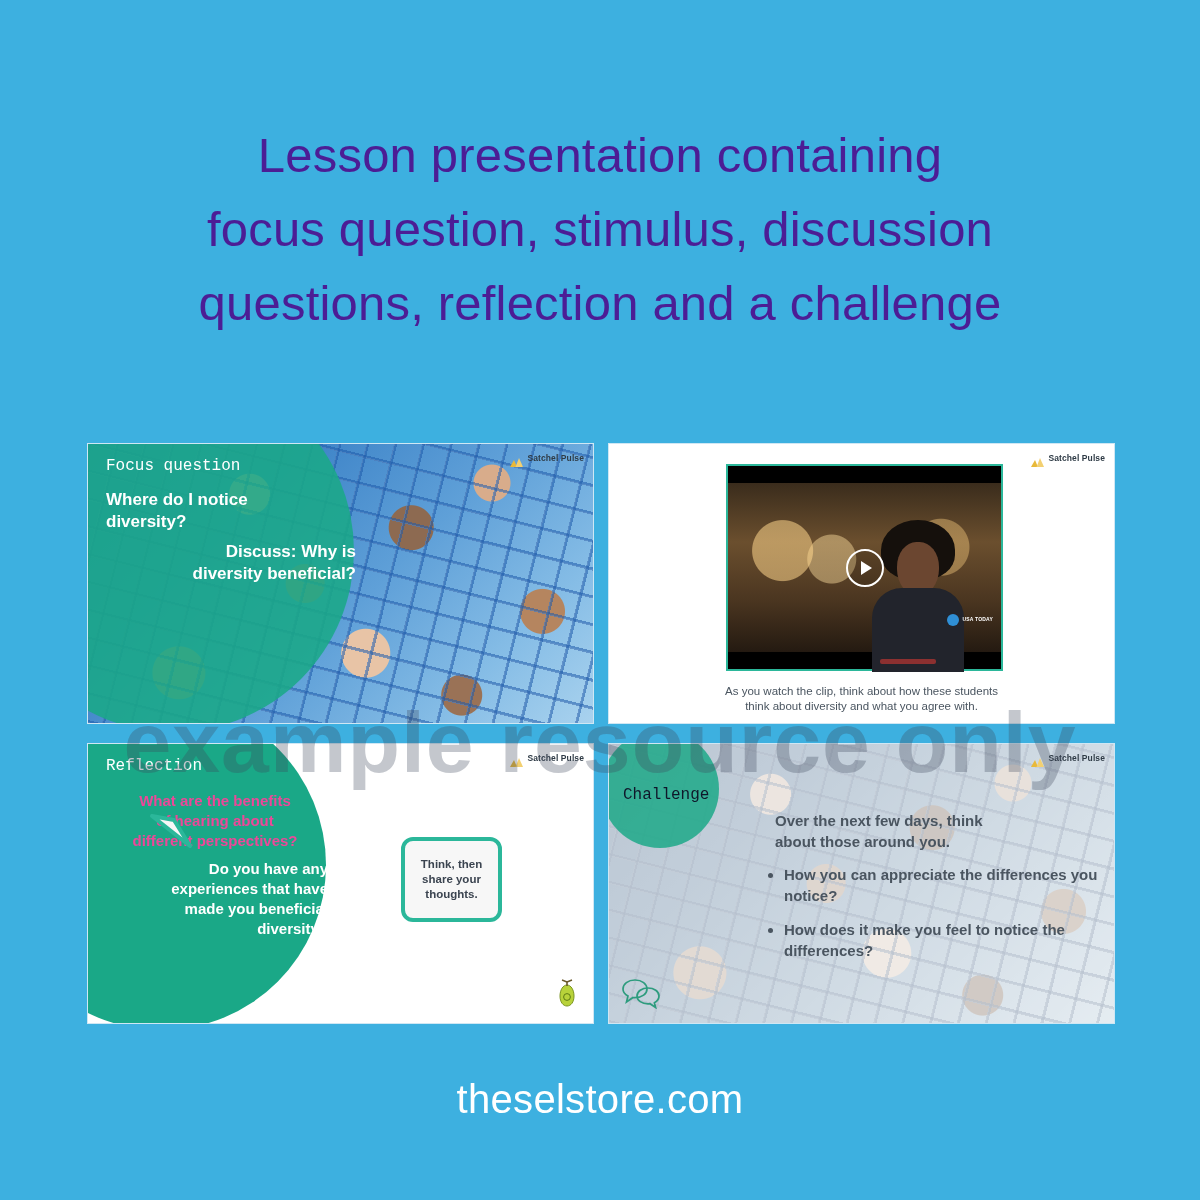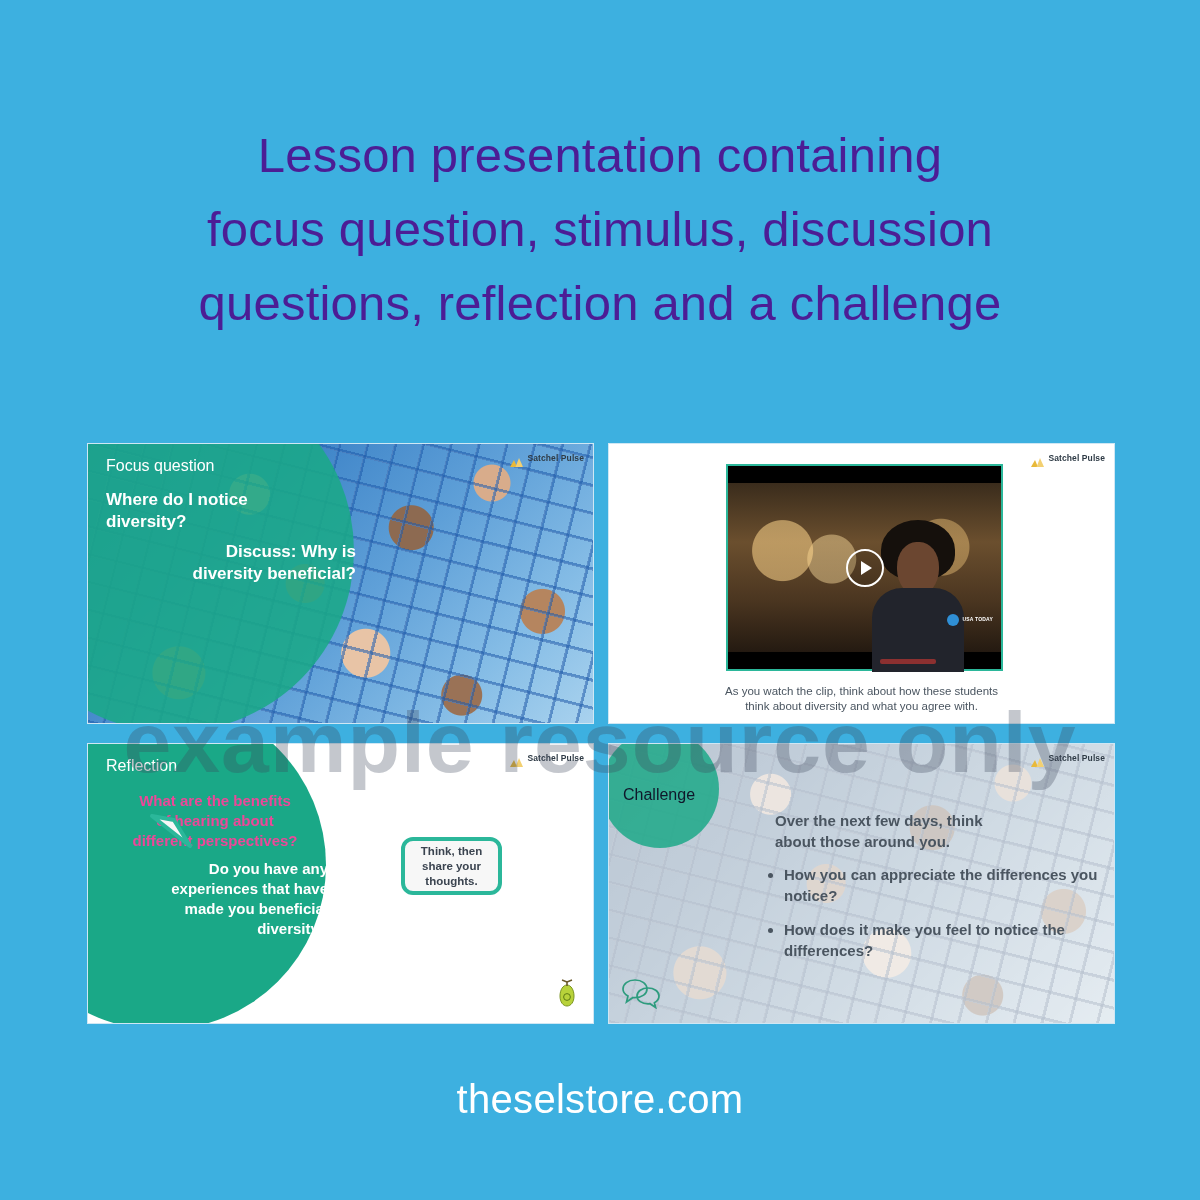--- a/index.html
+++ b/index.html
@@ -100,21 +100,21 @@
     width:13px;height:9px;position:relative;display:block;
   }
   .logo-text{
     font-size:8.5px;font-weight:700;color:#2f3b46;letter-spacing:.1px;
     font-family:"Liberation Sans", sans-serif;
   }
 
   
   .slide-eyebrow{
     position:absolute;z-index:5;
-    color:#ffffff;font-size:16px;font-weight:400;
+    color:#ffffff;font-size:16px;font-weight:400;font-family:Liberation Mono, monospace;
   }
   .s1-eyebrow{left:18px;top:13px;}
   .s1-q1{
     position:absolute;z-index:5;left:18px;top:45px;width:250px;
     color:#ffffff;font-size:17px;font-weight:700;line-height:22px;
     text-align:left;white-space:pre-line;
   }
   .s1-q2{
     position:absolute;z-index:5;left:18px;top:97px;width:250px;
     color:#ffffff;font-size:17px;font-weight:700;line-height:22px;
@@ -190,21 +190,21 @@
     position:absolute;z-index:5;left:14px;top:47px;width:226px;
     color:#ec4899;font-size:15px;font-weight:700;line-height:20px;
     text-align:center;white-space:pre-line;
   }
   .s3-q2{
     position:absolute;z-index:5;left:14px;top:115px;width:226px;
     color:#ffffff;font-size:15px;font-weight:700;line-height:20px;
     text-align:right;white-space:pre-line;
   }
   .bubble{
-    position:absolute;left:313px;top:93px;width:101px;height:58px;
+    position:absolute;left:313px;top:93px;width:101px;height:85px;
     border:4px solid #2bb79a;border-radius:12px;background:#f7f7f7;
     box-sizing:border-box;z-index:5;
   }
   .bubble-text{
     position:absolute;inset:0;
     display:flex;align-items:center;justify-content:center;
     text-align:center;color:#3b4450;font-size:11.5px;font-weight:700;line-height:15px;
     white-space:pre-line;padding:0 6px;box-sizing:border-box;
   }
   .bubble-tail{

